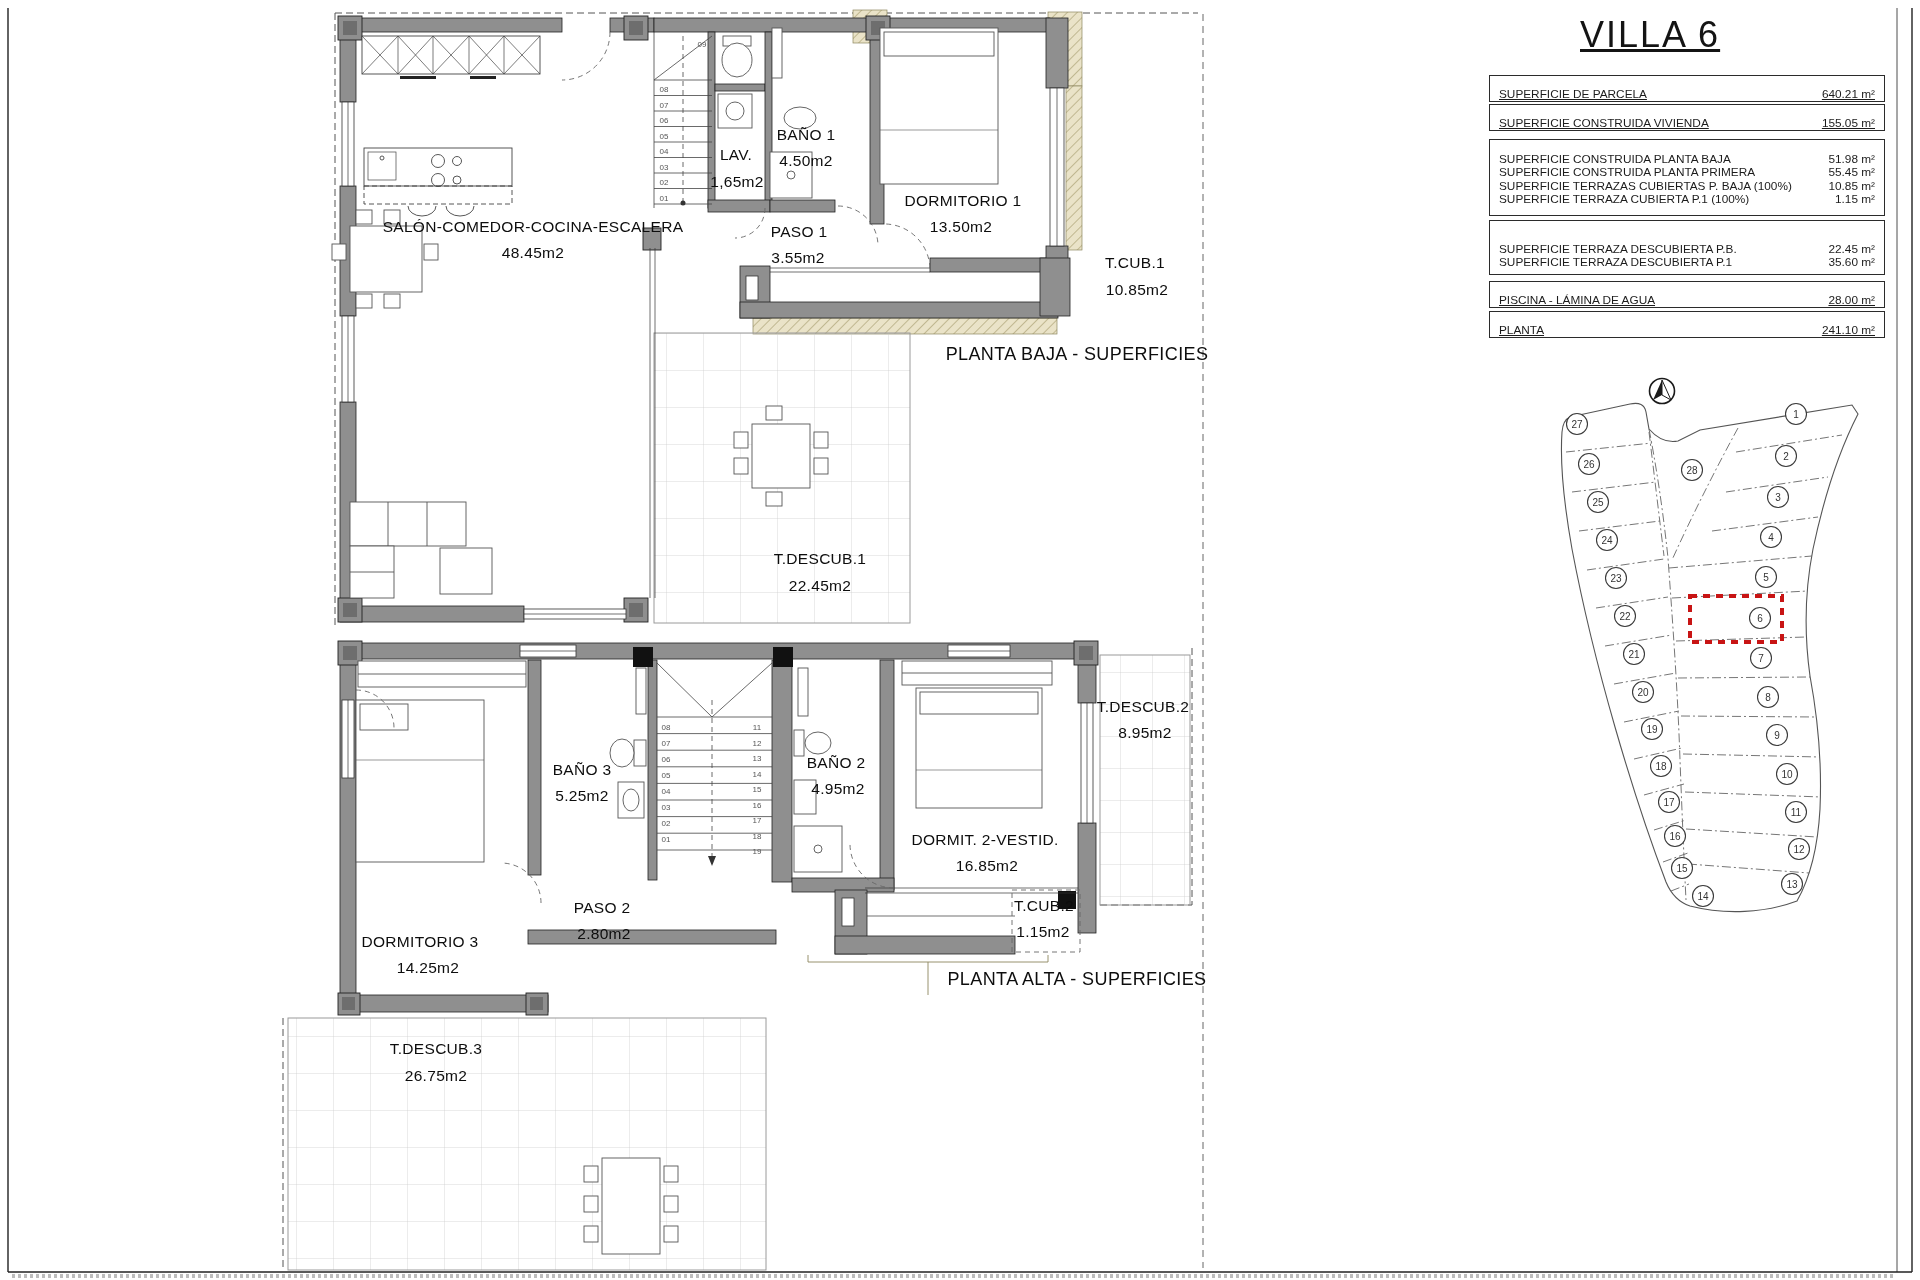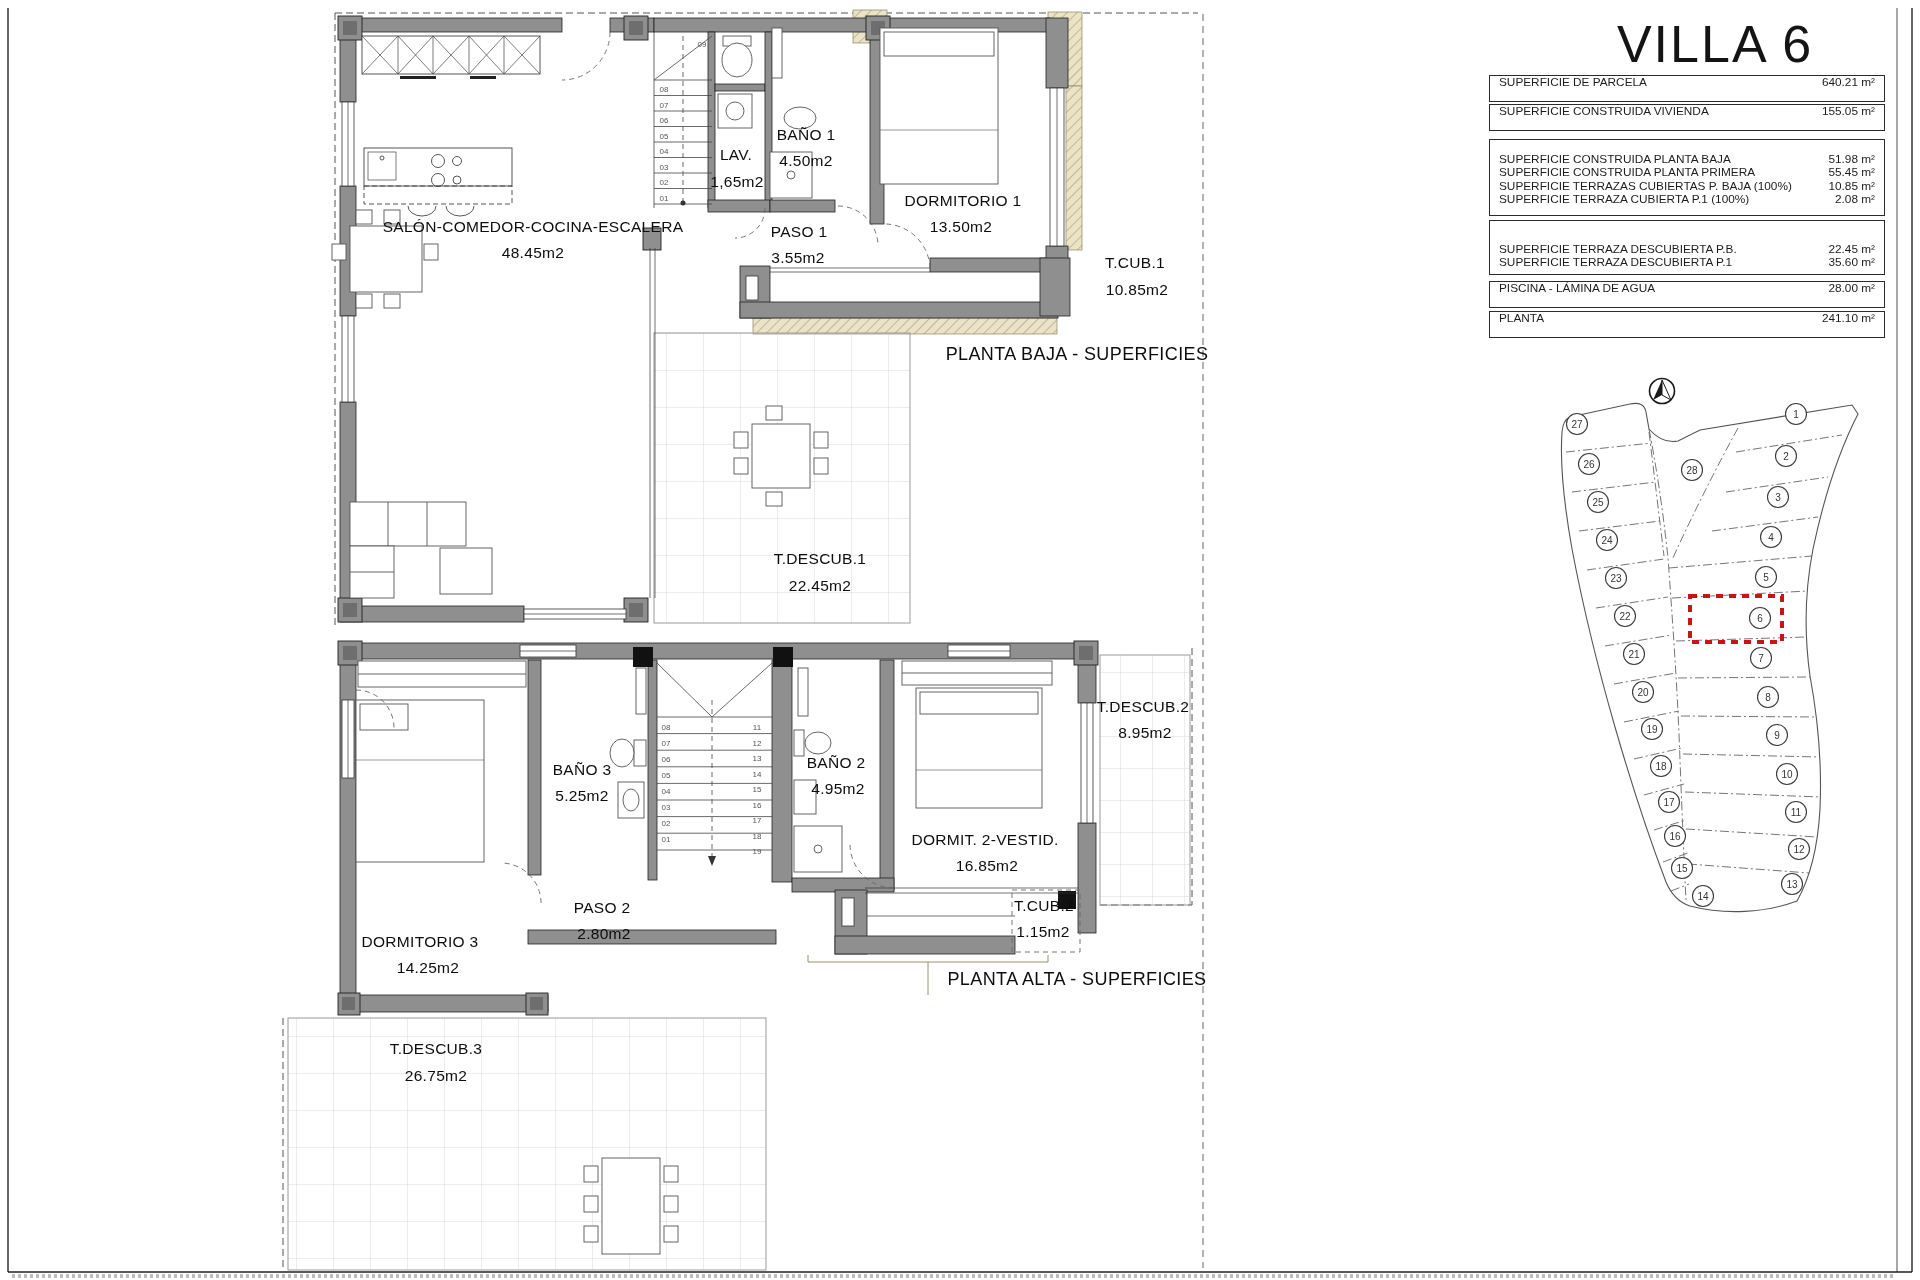--- a/index.html
+++ b/index.html
@@ -4,27 +4,27 @@
 <style>
   html,body{margin:0;padding:0;background:#fff;}
   .sheet{position:relative;width:1920px;height:1280px;background:#ffffff;overflow:hidden;
          font-family:"Liberation Sans",sans-serif;}
   svg text{font-family:"Liberation Sans",sans-serif;}
   .rl{font-size:15.5px;fill:#0d0d0d;text-anchor:middle;letter-spacing:.3px;}
   .cap{font-size:18px;fill:#0d0d0d;text-anchor:middle;letter-spacing:.4px;}
   .stx{font-size:8px;fill:#555;text-anchor:middle;}
   .pn{font-size:10px;fill:#333;text-anchor:middle;}
   
-  .villa-title{position:absolute;left:1580px;top:14px;width:270px;text-align:center;
-      font-size:52px;letter-spacing:2px;color:#141414;}
+  .villa-title{position:absolute;left:1580px;top:14px;width:270px;
+      font-size:36px;letter-spacing:2px;color:#141414;text-decoration:underline;}
   
   .stable{position:absolute;left:1489px;top:75px;width:396px;font-size:11.8px;color:#1c1c1c;}
   .tgroup{border:1.6px solid #2b2b2b;background:#fff;box-sizing:border-box;padding:2px 9px;}
   .trow{display:flex;justify-content:space-between;line-height:13.4px;}
-  .tgroup.single{height:27px;display:flex;align-items:flex-start;padding:0 9px;}
+  .tgroup.single{height:27px;display:flex;align-items:flex-end;padding:0 9px;text-decoration:underline;}
   .tgroup.single .trow{flex:1;}
   .g2{margin-top:2px;}
   .g3{margin-top:8px;padding-top:13px;padding-bottom:8px;}
   .g4{margin-top:4px;padding-top:22px;padding-bottom:5px;}
   .g5{margin-top:6px;}
   .g6{margin-top:3px;}
   .tv{white-space:nowrap;}
   
   .microtext{position:absolute;left:12px;top:1274px;width:1884px;height:4px;opacity:.65;
       background:repeating-linear-gradient(90deg,#9a9a9a 0 3px,transparent 3px 6px);}
@@ -582,21 +582,21 @@
     <div class="trow">
       <span class="tl">SUPERFICIE CONSTRUIDA PLANTA PRIMERA</span>
       <span class="tv">55.45 m²</span>
     </div>
     <div class="trow">
       <span class="tl">SUPERFICIE TERRAZAS CUBIERTAS P. BAJA (100%)</span>
       <span class="tv">10.85 m²</span>
     </div>
     <div class="trow">
       <span class="tl">SUPERFICIE TERRAZA CUBIERTA P.1 (100%)</span>
-      <span class="tv">2.08 m²</span>
+      <span class="tv">1.15 m²</span>
     </div>
   </div>
   <div class="tgroup g4">
     <div class="trow">
       <span class="tl">SUPERFICIE TERRAZA DESCUBIERTA P.B.</span>
       <span class="tv">22.45 m²</span>
     </div>
     <div class="trow">
       <span class="tl">SUPERFICIE TERRAZA DESCUBIERTA P.1</span>
       <span class="tv">35.60 m²</span>

